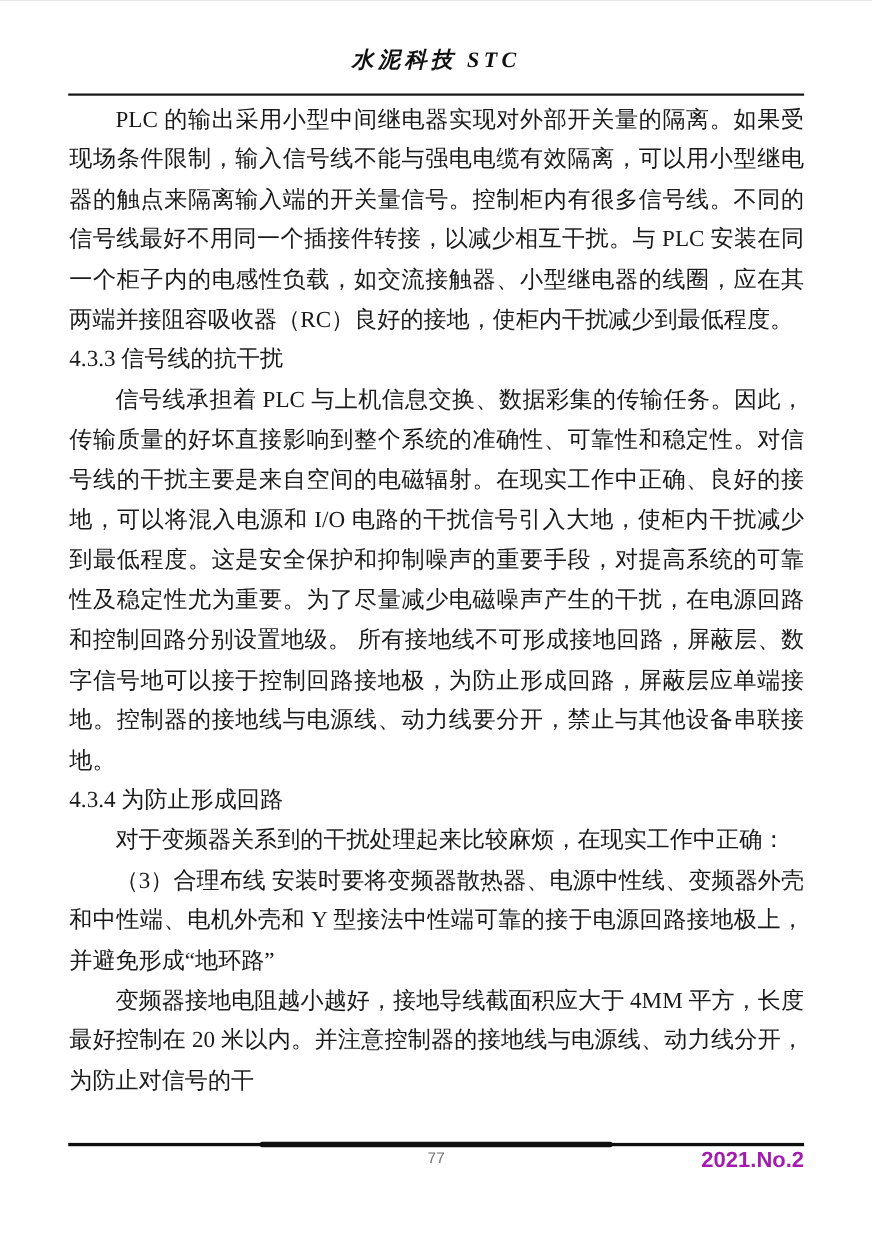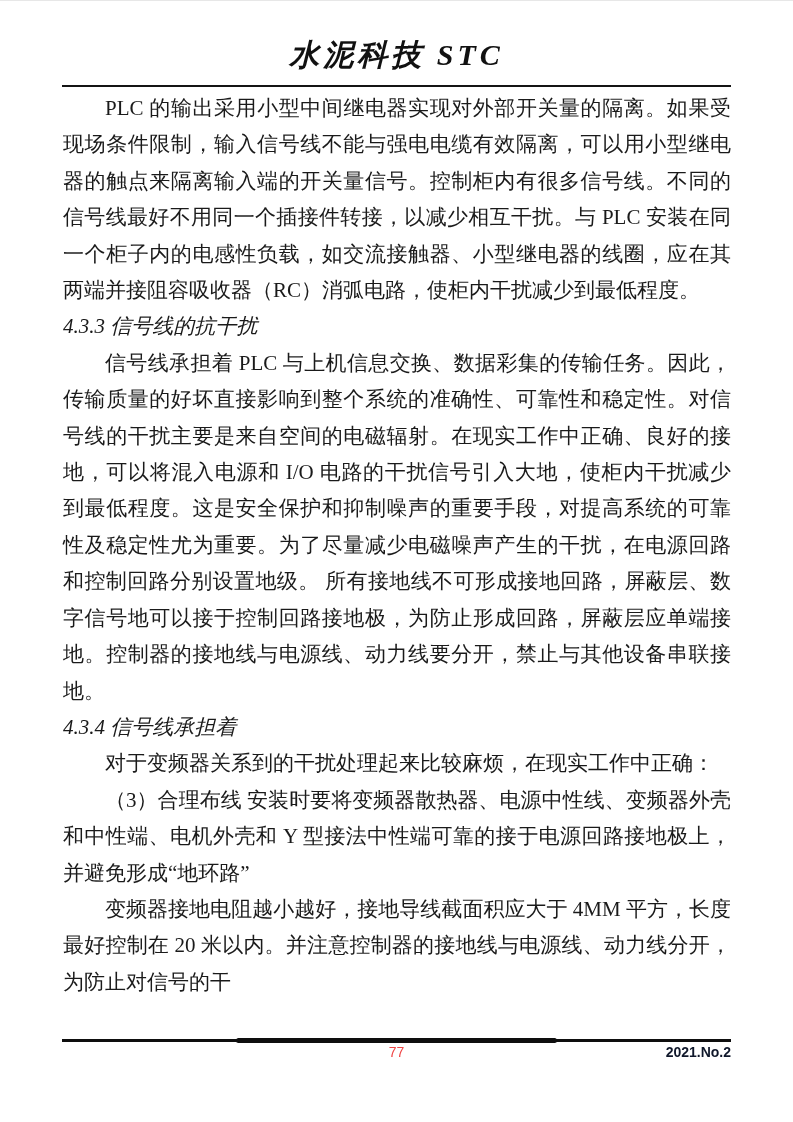--- a/index.html
+++ b/index.html
@@ -20,21 +20,21 @@
   }
   
   .journal-header {
     position: absolute;
     top: 38px;
     left: 0;
     width: 100%;
     text-align: center;
   }
   .journal-title {
-    font-size: 30px;
+    font-size: 20px;
     line-height: 32px;
     font-weight: bold;
     font-style: italic;           
     letter-spacing: 4px;
     color: #111;
   }
   .header-rule {
     position: absolute;
     top: 84px;
     left: 62px;
@@ -58,21 +58,20 @@
   .para {
     margin: 0;
     text-indent: 2em;
   }
   .heading {
     margin: 0;
     text-indent: 0;
     font-weight: normal;
     font-size: 21px;
     text-align: left;
-    font-style: italic;
   }
   
   .footer-rule {
     position: absolute;
     top: 1038px;
     left: 62px;
     width: 669px;
     height: 3px;
     background: #0e0e0e;
   }
@@ -87,48 +86,48 @@
     border-radius: 3px;
   }
   .page-number {
     position: absolute;
     top: 1043px;
     left: 0;
     width: 100%;
     text-align: center;
     font-family: "Liberation Sans", "DejaVu Sans", sans-serif;
     font-size: 14px;
-    color: #ef4444;
+    color: #737373;
   }
   .issue-number {
     position: absolute;
     top: 1043px;
     right: 62px;
     font-family: "Liberation Sans", "DejaVu Sans", sans-serif;
-    font-size: 14px;
+    font-size: 20px;
     font-weight: 600;
-    color: #0f172a;
+    color: #a21caf;
   }
 </style>
 </head>
 <body>
 
 <div class="page">
 
   <div class="journal-header">
     <span class="journal-title">水泥科技 STC</span>
   </div>
 
   <div class="header-rule"></div>
 
   <div class="article-body">
-    <p class="para">PLC 的输出采用小型中间继电器实现对外部开关量的隔离。如果受现场条件限制，输入信号线不能与强电电缆有效隔离，可以用小型继电器的触点来隔离输入端的开关量信号。控制柜内有很多信号线。不同的信号线最好不用同一个插接件转接，以减少相互干扰。与 PLC 安装在同一个柜子内的电感性负载，如交流接触器、小型继电器的线圈，应在其两端并接阻容吸收器（RC）消弧电路，使柜内干扰减少到最低程度。</p>
+    <p class="para">PLC 的输出采用小型中间继电器实现对外部开关量的隔离。如果受现场条件限制，输入信号线不能与强电电缆有效隔离，可以用小型继电器的触点来隔离输入端的开关量信号。控制柜内有很多信号线。不同的信号线最好不用同一个插接件转接，以减少相互干扰。与 PLC 安装在同一个柜子内的电感性负载，如交流接触器、小型继电器的线圈，应在其两端并接阻容吸收器（RC）良好的接地，使柜内干扰减少到最低程度。</p>
     <p class="heading">4.3.3 信号线的抗干扰</p>
     <p class="para">信号线承担着 PLC 与上机信息交换、数据彩集的传输任务。因此，传输质量的好坏直接影响到整个系统的准确性、可靠性和稳定性。对信号线的干扰主要是来自空间的电磁辐射。在现实工作中正确、良好的接地，可以将混入电源和 I/O 电路的干扰信号引入大地，使柜内干扰减少到最低程度。这是安全保护和抑制噪声的重要手段，对提高系统的可靠性及稳定性尤为重要。为了尽量减少电磁噪声产生的干扰，在电源回路和控制回路分别设置地级。 所有接地线不可形成接地回路，屏蔽层、数字信号地可以接于控制回路接地极，为防止形成回路，屏蔽层应单端接地。控制器的接地线与电源线、动力线要分开，禁止与其他设备串联接地。</p>
-    <p class="heading">4.3.4 信号线承担着</p>
+    <p class="heading">4.3.4 为防止形成回路</p>
     <p class="para">对于变频器关系到的干扰处理起来比较麻烦，在现实工作中正确：</p>
     <p class="para">（3）合理布线 安装时要将变频器散热器、电源中性线、变频器外壳和中性端、电机外壳和 Y 型接法中性端可靠的接于电源回路接地极上，并避免形成“地环路”</p>
     <p class="para">变频器接地电阻越小越好，接地导线截面积应大于 4MM 平方，长度最好控制在 20 米以内。并注意控制器的接地线与电源线、动力线分开，为防止对信号的干</p>
   </div>
 
   <div class="footer-rule"></div>
 
   <div class="page-number">77</div>
 
   <div class="issue-number">2021.No.2</div>

